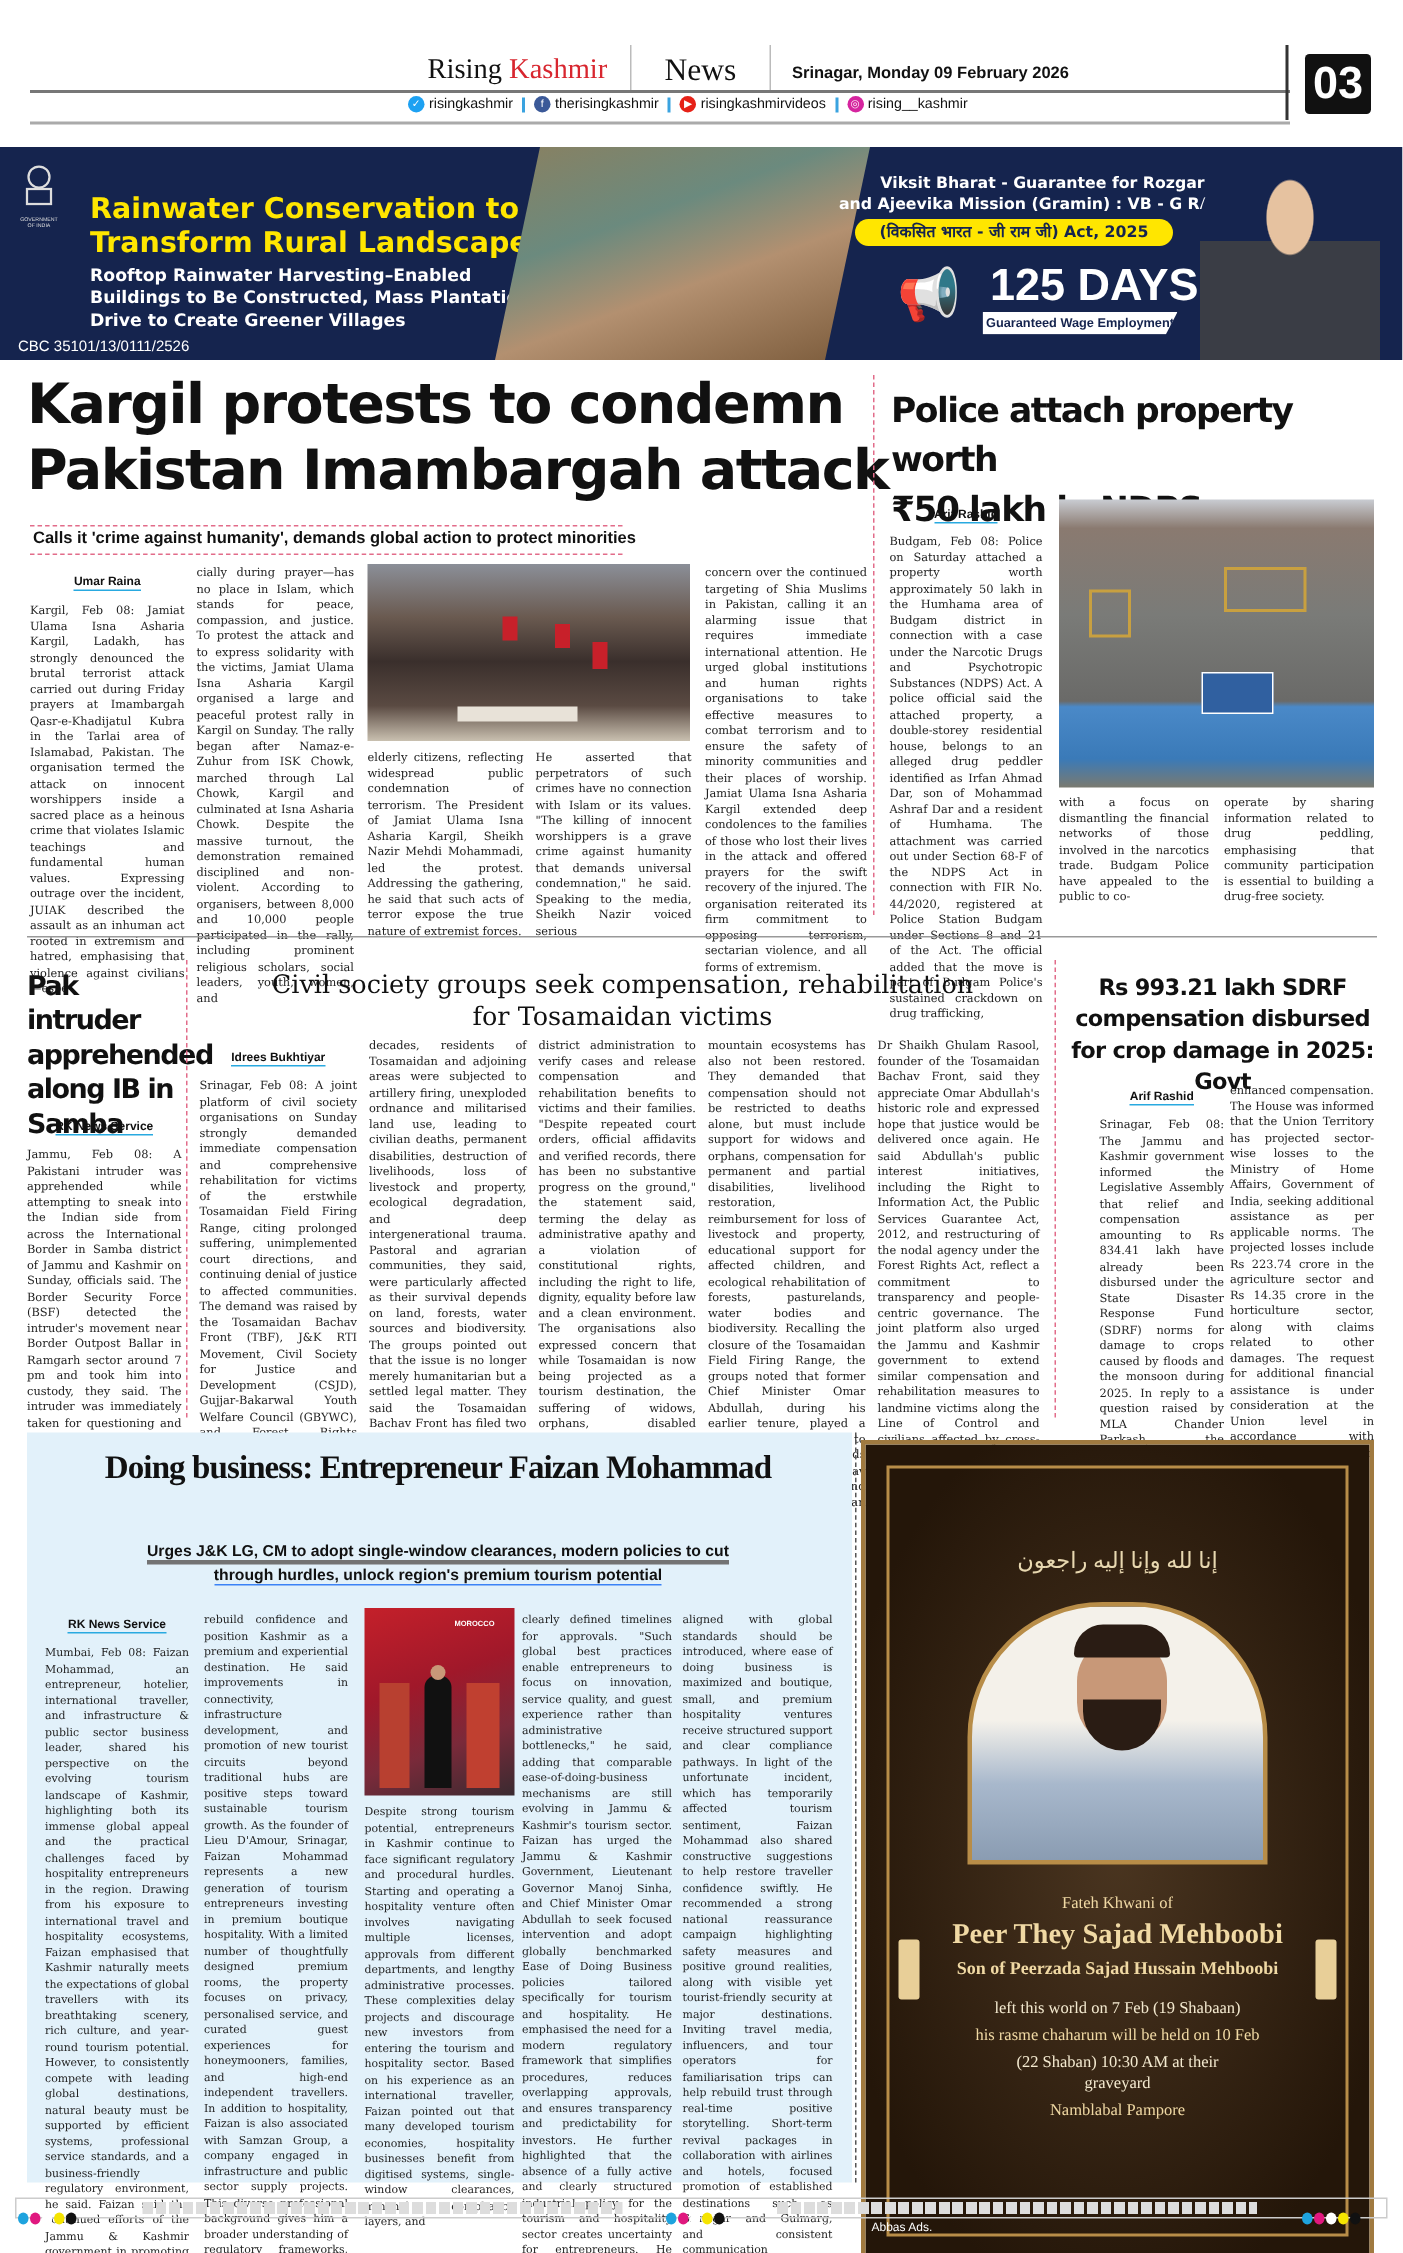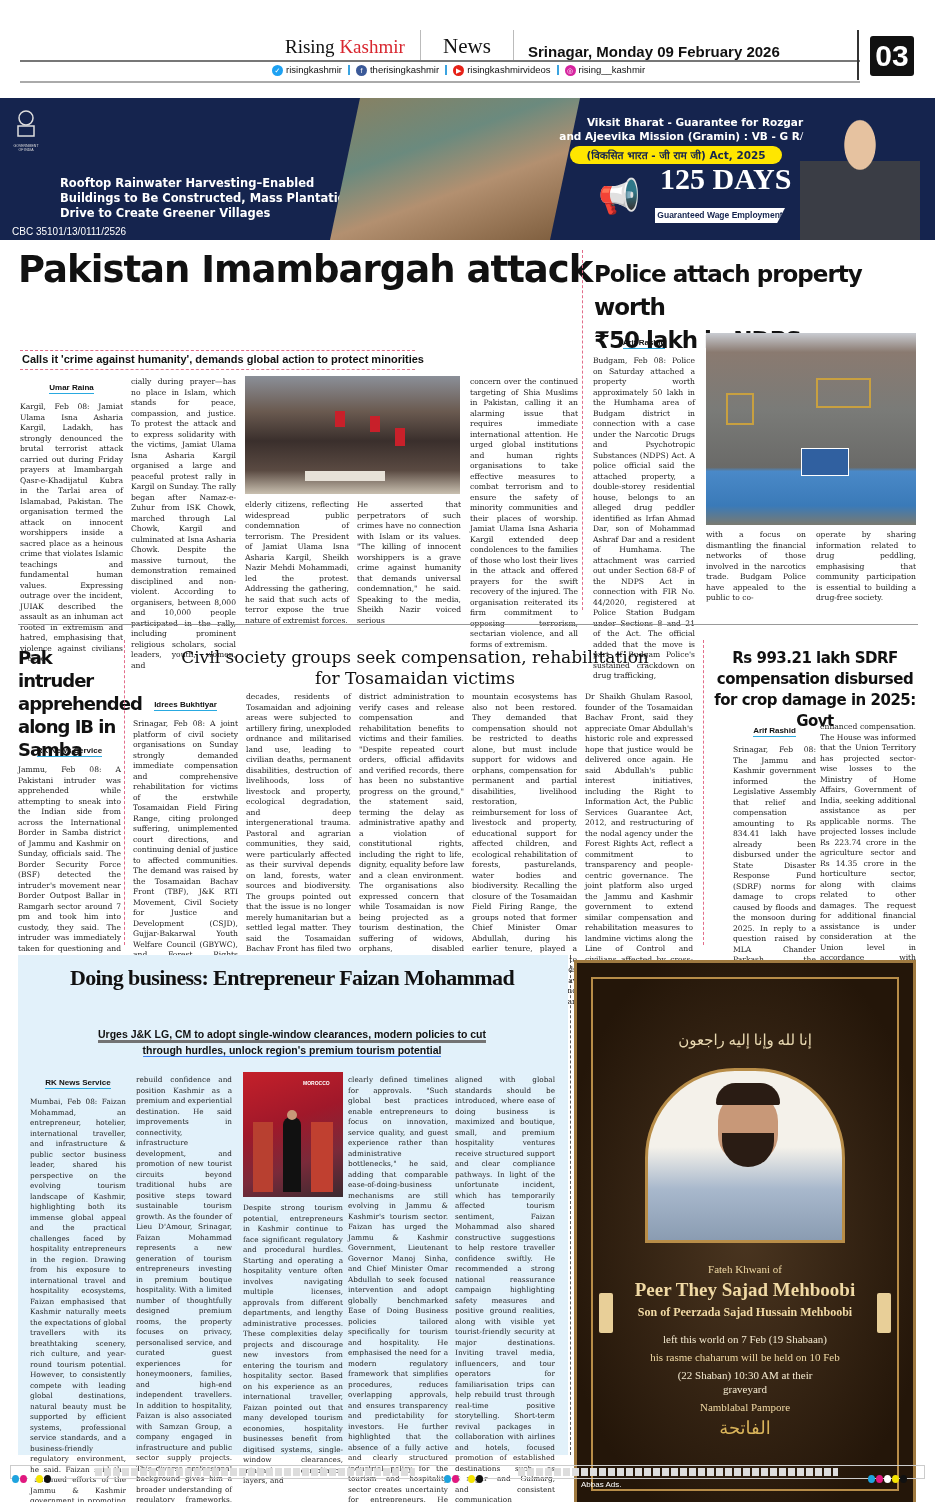--- a/index.html
+++ b/index.html
@@ -3,33 +3,33 @@
 <meta charset="utf-8">
 <style>
 *{box-sizing:border-box;margin:0;padding:0}
 body{width:935px;height:1502px;background:#fff;font-family:"DejaVu Serif",serif;color:#111;position:relative;overflow:hidden}
 .abs{position:absolute}
 .masthead-line{position:absolute;left:20px;height:2px;background:#777}
 .brand{position:absolute;left:285px;top:36px;font-family:"Liberation Serif",serif;font-size:19px;color:#111}
 .brand .k{color:#d8262f}
 .section{position:absolute;left:443px;top:34px;font-family:"Liberation Serif",serif;font-size:21px}
 .vsep{position:absolute;width:1px;background:#bbb}
-.dateline{position:absolute;left:528px;top:43px;font-family:"Liberation Sans",sans-serif;font-size:15px;font-weight:bold}
+.dateline{position:absolute;left:528px;top:43px;font-family:"Liberation Sans",sans-serif;font-size:11px;font-weight:bold}
 .pagenum{position:absolute;left:870px;top:36px;width:44px;height:40px;background:#111;color:#fff;font-family:"Liberation Sans",sans-serif;font-weight:bold;font-size:30px;text-align:center;line-height:40px;border-radius:3px}
 .social{position:absolute;top:64px;left:272px;display:flex;gap:6px;align-items:center;font-family:"Liberation Sans",sans-serif;font-size:9.5px}
 .social .ic{display:inline-block;width:11px;height:11px;border-radius:50%;margin-right:3px;vertical-align:middle;color:#fff;font-size:7px;text-align:center;line-height:11px}
 .social .bar{width:2px;height:10px;background:#3aa3e0}
 .ad-banner{position:absolute;left:0;top:98px;width:935px;height:142px;background:#15244e;overflow:hidden}
 .ad-left-photo{position:absolute;left:330px;top:0;width:250px;height:142px;background:linear-gradient(160deg,#8a8060 0%,#6b8a7e 35%,#b39070 60%,#7a5a3a 100%);clip-path:polygon(12% 0,100% 0,88% 100%,0 100%)}
 .ad-title{position:absolute;left:60px;top:30px;font-family:"DejaVu Sans",sans-serif;font-weight:bold;color:#ffe600;font-size:19px;line-height:23px}
 .ad-sub{position:absolute;left:60px;top:78px;font-family:"DejaVu Sans",sans-serif;font-weight:bold;color:#fff;font-size:11.5px;line-height:15px}
 .ad-cbc{position:absolute;left:12px;top:128px;font-family:"Liberation Sans",sans-serif;font-size:10px;color:#fff}
 .ad-right-title{position:absolute;left:555px;top:17px;width:280px;text-align:center;font-family:"DejaVu Sans",sans-serif;font-weight:bold;color:#fff;font-size:10.5px;line-height:14px}
 .ad-pill{position:absolute;left:570px;top:48px;width:212px;height:18px;background:#ffe600;border-radius:9px;color:#15244e;font-family:"DejaVu Sans",sans-serif;font-weight:bold;font-size:10.5px;text-align:center;line-height:18px}
-.ad-days{position:absolute;left:660px;top:64px;font-family:Liberation Serif, serif;font-weight:bold;color:#fff;font-size:30px}
+.ad-days{position:absolute;left:660px;top:76px;font-family:Liberation Sans, sans-serif;font-weight:bold;color:#fff;font-size:30px}
 .ad-guarantee{position:absolute;left:655px;top:110px;width:130px;height:15px;background:#fff;color:#15244e;font-family:"Liberation Sans",sans-serif;font-size:8.5px;font-weight:bold;text-align:center;line-height:15px;clip-path:polygon(0 0,100% 0,94% 100%,0 100%)}
 .ad-megaphone{position:absolute;left:598px;top:78px;font-size:34px;color:#fff}
 .ad-person{position:absolute;left:800px;top:10px;width:120px;height:132px;background:radial-gradient(ellipse at 50% 28%,#e6c2a0 0 18%,transparent 19%),linear-gradient(#15244e 0 40%,#3a3d45 40%);border-radius:40px 40px 0 0}
 .emblem{position:absolute;left:12px;top:10px;width:28px;height:44px;color:#ddd;font-size:9px;text-align:center;font-family:"Liberation Sans",sans-serif}
 .headline-sans{font-family:"DejaVu Sans",sans-serif;font-weight:bold;letter-spacing:-1px}
 .body-text{font-family:"DejaVu Serif",serif;font-size:7.6px;line-height:10.5px;text-align:justify;color:#222}
 .byline{font-family:"Liberation Sans",sans-serif;font-weight:bold;font-size:8px;text-align:center;border-bottom:1px solid #29a9e0;padding-bottom:1px;display:inline-block}
 .col{position:absolute}
 .photo{position:absolute;overflow:hidden}
 .pink-dash{position:absolute;border-left:1px dashed #e26c8a}
@@ -64,39 +64,44 @@
 </div>
 
 <div class="ad-banner">
   <div class="emblem">
     <svg width="28" height="34" viewBox="0 0 28 34">
         <circle cx="14" cy="10" r="7" fill="none" stroke="#ddd" stroke-width="1.5"></circle>
         <rect x="6" y="18" width="16" height="10" fill="none" stroke="#ddd" stroke-width="1.5"></rect>
       </svg>
     <div style="font-size:3.5px">GOVERNMENT OF INDIA</div>
   </div>
+  <div class="ad-title">
+      <div>Rainwater Conservation to</div>
+      <div>Transform Rural Landscape</div>
+    </div>
   <div class="ad-sub">
       <div>Rooftop Rainwater Harvesting–Enabled</div>
       <div>Buildings to Be Constructed, Mass Plantation</div>
       <div>Drive to Create Greener Villages</div>
     </div>
   <div class="ad-cbc">CBC 35101/13/0111/2526</div>
   <div class="ad-left-photo"></div>
   <div class="ad-right-title">
       <div>Viksit Bharat - Guarantee for Rozgar</div>
       <div>and Ajeevika Mission (Gramin) : VB - G RAM G</div>
     </div>
   <div class="ad-pill">(विकसित भारत - जी राम जी) Act, 2025</div>
   <div class="ad-megaphone">📢</div>
   <div class="ad-days">125 DAYS</div>
   <div class="ad-guarantee">Guaranteed Wage Employment</div>
   <div class="ad-person"></div>
 </div>
 
 <div class="abs headline-sans" style="left:18px;top:248px;font-size:37px;line-height:44px;color:#111">
+  <div>Kargil protests to condemn</div>
   <div>Pakistan Imambargah attack</div>
 </div>
 <div class="dot-line" style="left:20px;top:350px;width:395px"></div>
 <div class="abs" style="left:22px;top:353px;font-family:'Liberation Sans',sans-serif;font-weight:bold;font-size:11px">Calls it 'crime against humanity', demands global action to protect minorities</div>
 <div class="dot-line" style="left:20px;top:369px;width:395px"></div>
 
 <div class="col" style="left:20px;top:375px;width:103px">
   <div style="text-align:center"><span class="byline">Umar Raina</span></div>
   <p class="body-text" style="margin-top:8px">Kargil, Feb 08: Jamiat Ulama Isna Asharia Kargil, Ladakh, has strongly denounced the brutal terrorist attack carried out during Friday prayers at Imambargah Qasr-e-Khadijatul Kubra in the Tarlai area of Islamabad, Pakistan. The organisation termed the attack on innocent worshippers inside a sacred place as a heinous crime that violates Islamic teachings and fundamental human values. Expressing outrage over the incident, JUIAK described the assault as an inhuman act rooted in extremism and hatred, emphasising that violence against civilians—espe-</p>
 </div>
@@ -222,21 +227,20 @@
     <div style="position:absolute;left:74px;top:62px;width:52px;height:34px;background:#2a1c14;border-radius:0 0 26px 26px"></div>
   </div>
   <div class="obit-text" style="top:300px;font-size:11px">Fateh Khwani of</div>
   <div class="obit-text" style="top:316px;font-size:19px;font-weight:bold">Peer They Sajad Mehboobi</div>
   <div class="obit-text" style="top:342px;font-size:12px;font-weight:bold">Son of Peerzada Sajad Hussain Mehboobi</div>
   <div class="obit-text" style="top:370px;font-size:11px;color:#f4ead0">left this world on 7 Feb (19 Shabaan)</div>
   <div class="obit-text" style="top:388px;font-size:11px">his rasme chaharum will be held on 10 Feb</div>
   <div class="obit-text" style="top:406px;font-size:11px;color:#f4ead0">(22 Shaban) 10:30 AM at their</div>
   <div class="obit-text" style="top:420px;font-size:11px;color:#f4ead0">graveyard</div>
   <div class="obit-text" style="top:438px;font-size:11px">Namblabal Pampore</div>
-  <div class="obit-text" style="top:454px;font-size:18px;color:#d9b45a">الفاتحة</div>
   <div style="position:absolute;left:22px;top:330px;width:14px;height:40px;background:#e8cf98;border-radius:2px"></div>
   <div style="position:absolute;right:22px;top:330px;width:14px;height:40px;background:#e8cf98;border-radius:2px"></div>
   <div style="position:absolute;left:4px;bottom:16px;font-family:'Liberation Sans',sans-serif;font-weight:normal;font-size:8px;color:#fff">Abbas Ads.</div>
 </div>
 
 <div class="regbar" style="left:10px;width:915px"></div>
 <div class="abs" style="left:12px;top:1468px">
   <span class="dotc" style="background:#1ea3de"></span><span class="dotc" style="background:#e0187f"></span><span class="dotc" style="background:#fff"></span><span class="dotc" style="background:#f5e400"></span><span class="dotc" style="background:#111"></span>
 </div>
 <div class="abs" style="left:444px;top:1468px">

